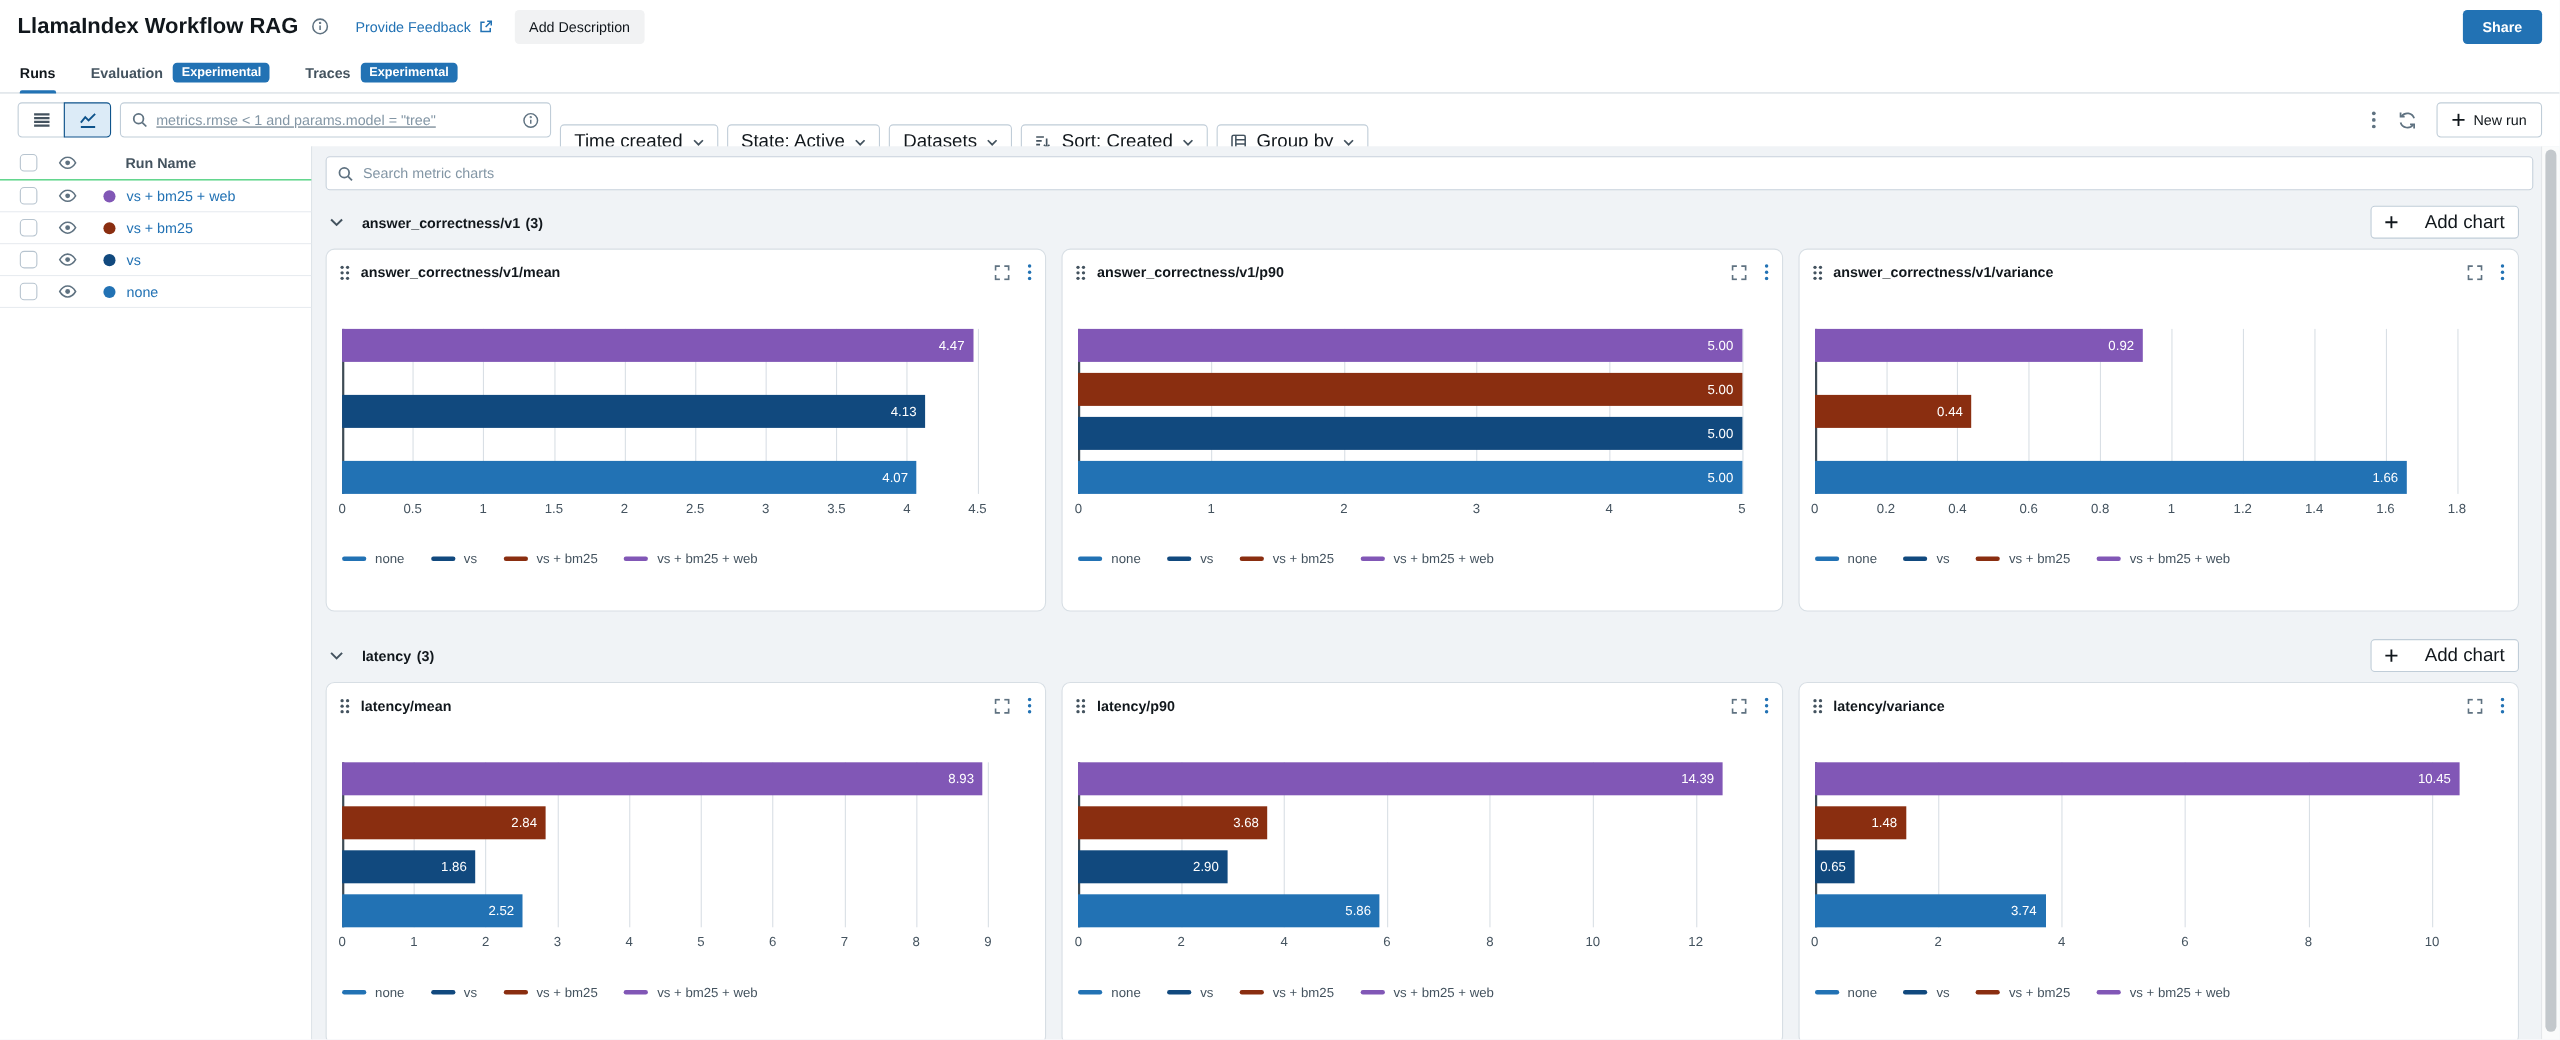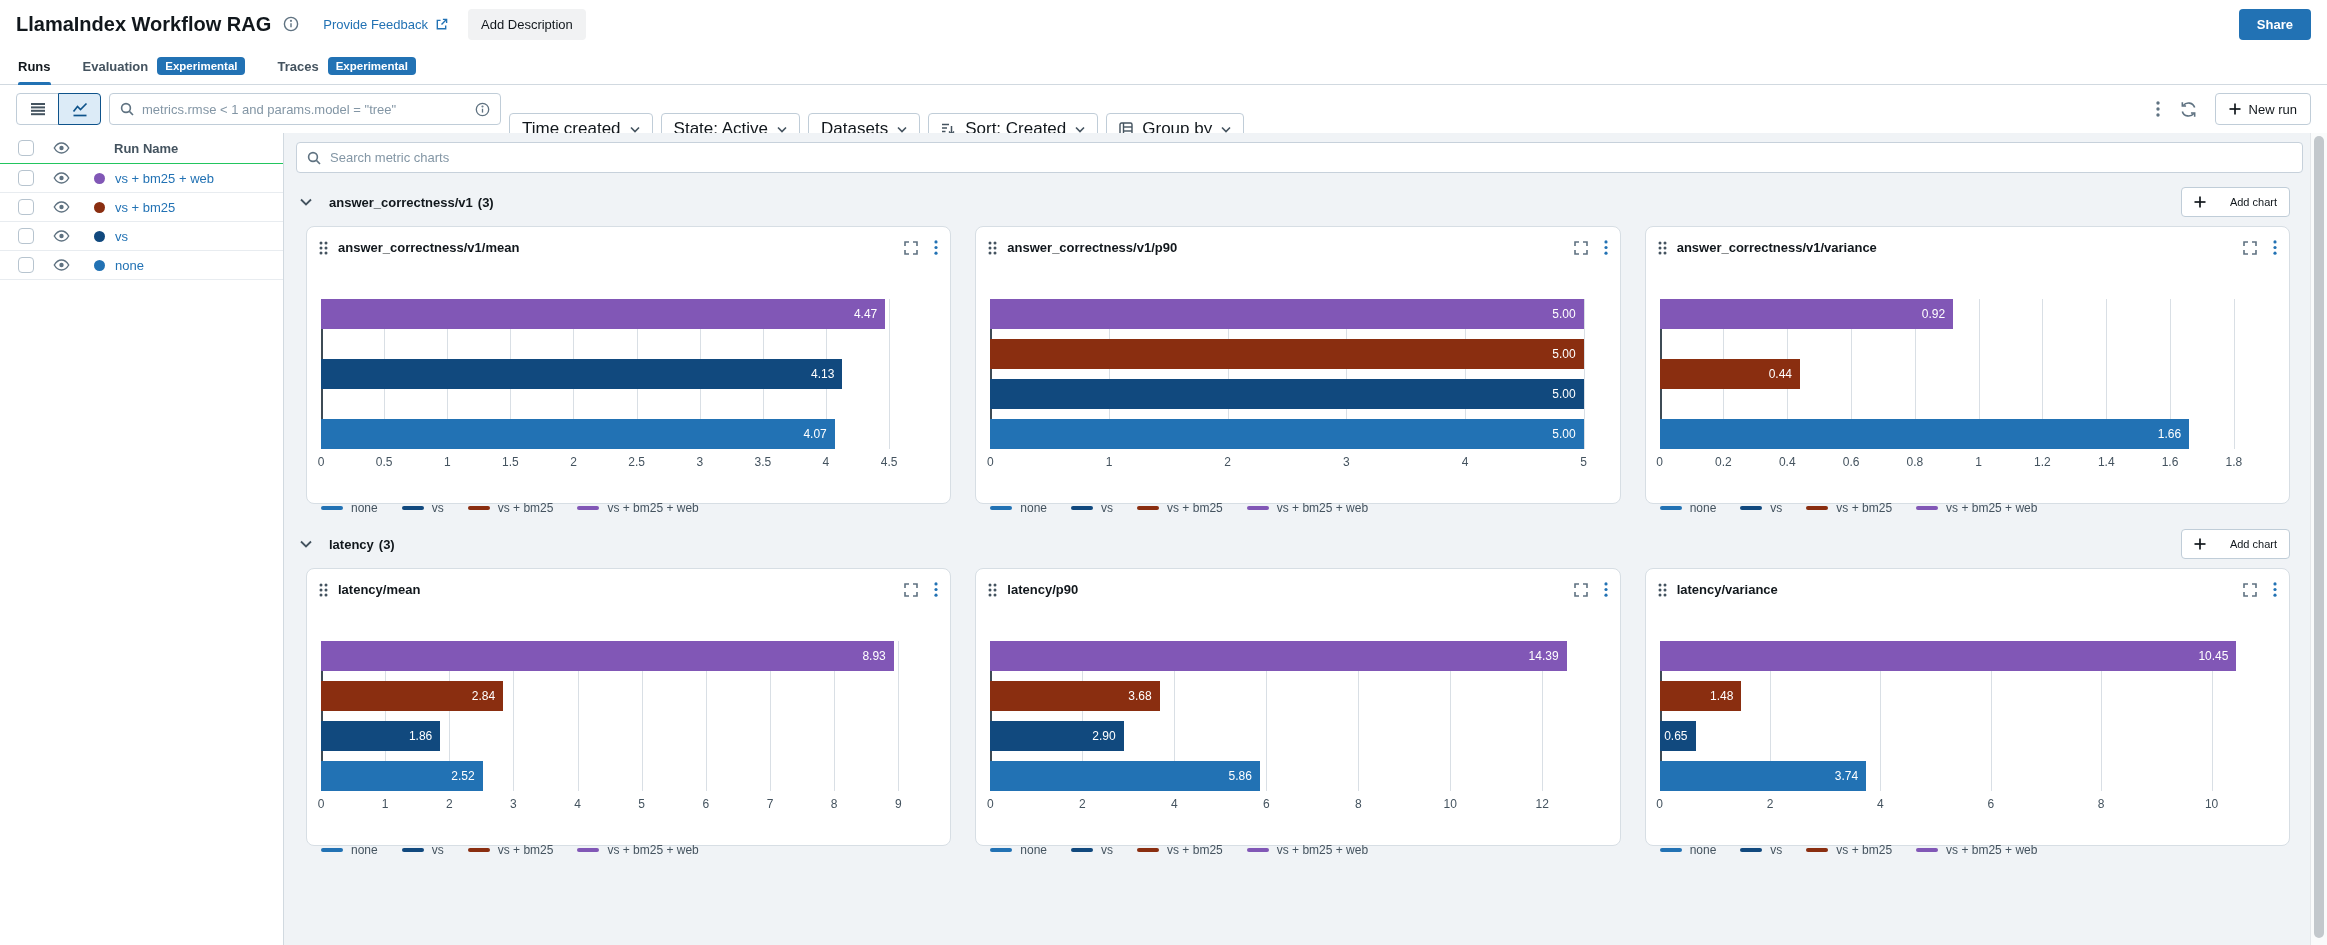--- a/index.html
+++ b/index.html
@@ -22,21 +22,21 @@
   .tab.active { color:#11171C; }
   .tab.active::after { content:""; position:absolute; left:0; right:0; bottom:-1px; height:3px; background:#2272B4; border-radius:2px 2px 0 0; }
   .badge { background:#2272B4; color:#fff; font-size:11.5px; font-weight:600; padding:3px 8px; border-radius:4px; }
 
   
   .toolbar { display:flex; align-items:center; gap:8px; padding:8px 16px; height:48px; }
   .seg { display:flex; }
   .seg-btn { width:43px; height:32px; display:flex; align-items:center; justify-content:center; border:1px solid #C0CDD8; background:#fff; color:#44535F; cursor:pointer; }
   .seg-btn.first { border-radius:4px 0 0 4px; }
   .seg-btn.sel { border:1px solid #0E538B; background:#DCEBF7; color:#0E538B; border-radius:0 4px 4px 0; margin-left:-1px; z-index:1; }
-  .search-box { display:flex; align-items:center; width:392px; height:32px; border:1px solid #C0CDD8; border-radius:4px; background:#fff; padding:0 10px; gap:8px; color:#5F7281; }
+  .search-box { display:flex; align-items:center; width:392px; height:32px; border:1px solid #C0CDD8; border-radius:4px; background:#fff; padding:0 10px; gap:8px; color:#5F7281;text-decoration:underline; }
   .search-box input { border:none; outline:none; flex:1; font-size:13px; font-family:inherit; color:#11171C; background:transparent; }
   .search-box input::placeholder { color:#8396A5; }
   .dd { display:flex; align-items:center; gap:9px; height:32px; padding:0 12px; background:#fff; border:1px solid #C0CDD8; border-radius:4px; font-size:17px; color:#11171C; cursor:pointer;margin-top:40px; }
   .dd .chev, .dd .ddic { color:#44535F; }
   .right-tools { margin-left:auto; display:flex; align-items:center; gap:16px; }
   .flat-ic { background:none; border:none; color:#5F7281; cursor:pointer; padding:2px; }
   .new-run { display:flex; gap:8px; align-items:center; height:32px; padding:0 13px; border:1px solid #C0CDD8; border-radius:4px; background:#fff; font-size:13px; cursor:pointer; font-family:inherit; color:#11171C; }
 
   
   .content { display:flex; height:812px; }
@@ -52,24 +52,24 @@
 
   
   .charts { flex:1; background:#F0F3F6; position:relative; overflow:hidden; }
   .metric-search { display:flex; align-items:center; gap:9px; height:31px; margin:9px 24px 0 12px; background:#fff; border:1px solid #C7D1DB; border-radius:4px; padding:0 10px; color:#5F7281; }
   .metric-search input { border:none; outline:none; flex:1; font-size:13px; font-family:inherit; background:transparent; color:#11171C; }
   .metric-search input::placeholder { color:#8396A5; }
   .section-row { display:flex; align-items:center; margin:13px 37px 0 16px; height:32px; }
   .section-row.second { margin-top:24px; }
   .chev-sec { color:#44535F; cursor:pointer; display:flex; }
   .section-title { margin-left:17px; font-weight:700; display:flex; gap:5px; }
-  .add-chart { margin-left:auto; display:flex; align-items:center; gap:24px; height:30px; padding:0 12px; background:#fff; border:1px solid #C0CDD8; border-radius:4px; font-size:11px; cursor:pointer; font-family:inherit; color:#11171C; }
+  .add-chart { margin-left:auto; display:flex; align-items:center; gap:24px; height:30px; padding:0 12px; background:#fff; border:1px solid #C0CDD8; border-radius:4px; font-size:17px; cursor:pointer; font-family:inherit; color:#11171C; }
 
   .cards { display:grid; grid-template-columns:repeat(3,1fr); gap:14px; margin:8px 37px 0 12px; }
-  .card { background:#fff; border:1px solid #D7DEE4; border-radius:8px; height:278px;margin-left:10px; }
+  .card { background:#fff; border:1px solid #D7DEE4; border-radius:8px; height:330px; }
   .card-hd { display:flex; align-items:center; padding:13px 12px 0 12px; }
   .drag { color:#44535F; cursor:grab; margin-right:10px; display:flex; }
   .card-title { font-weight:700; flex:1; }
   .expand { color:#5F7281; cursor:pointer; display:flex; }
   .card-kebab { color:#2272B4; cursor:pointer; margin-left:16px; display:flex; }
 
   .plot { position:relative; margin:44px 36px 0 14px; height:150px; }
   .gridline { position:absolute; top:0; bottom:0; width:1px; background:#D9DFE5; }
   .axis0 { position:absolute; top:0; bottom:0; left:0; width:2px; background:#3E4B55; }
   .bars { position:absolute; left:0; right:0; top:0; bottom:0; display:flex; flex-direction:column; justify-content:space-between; }

